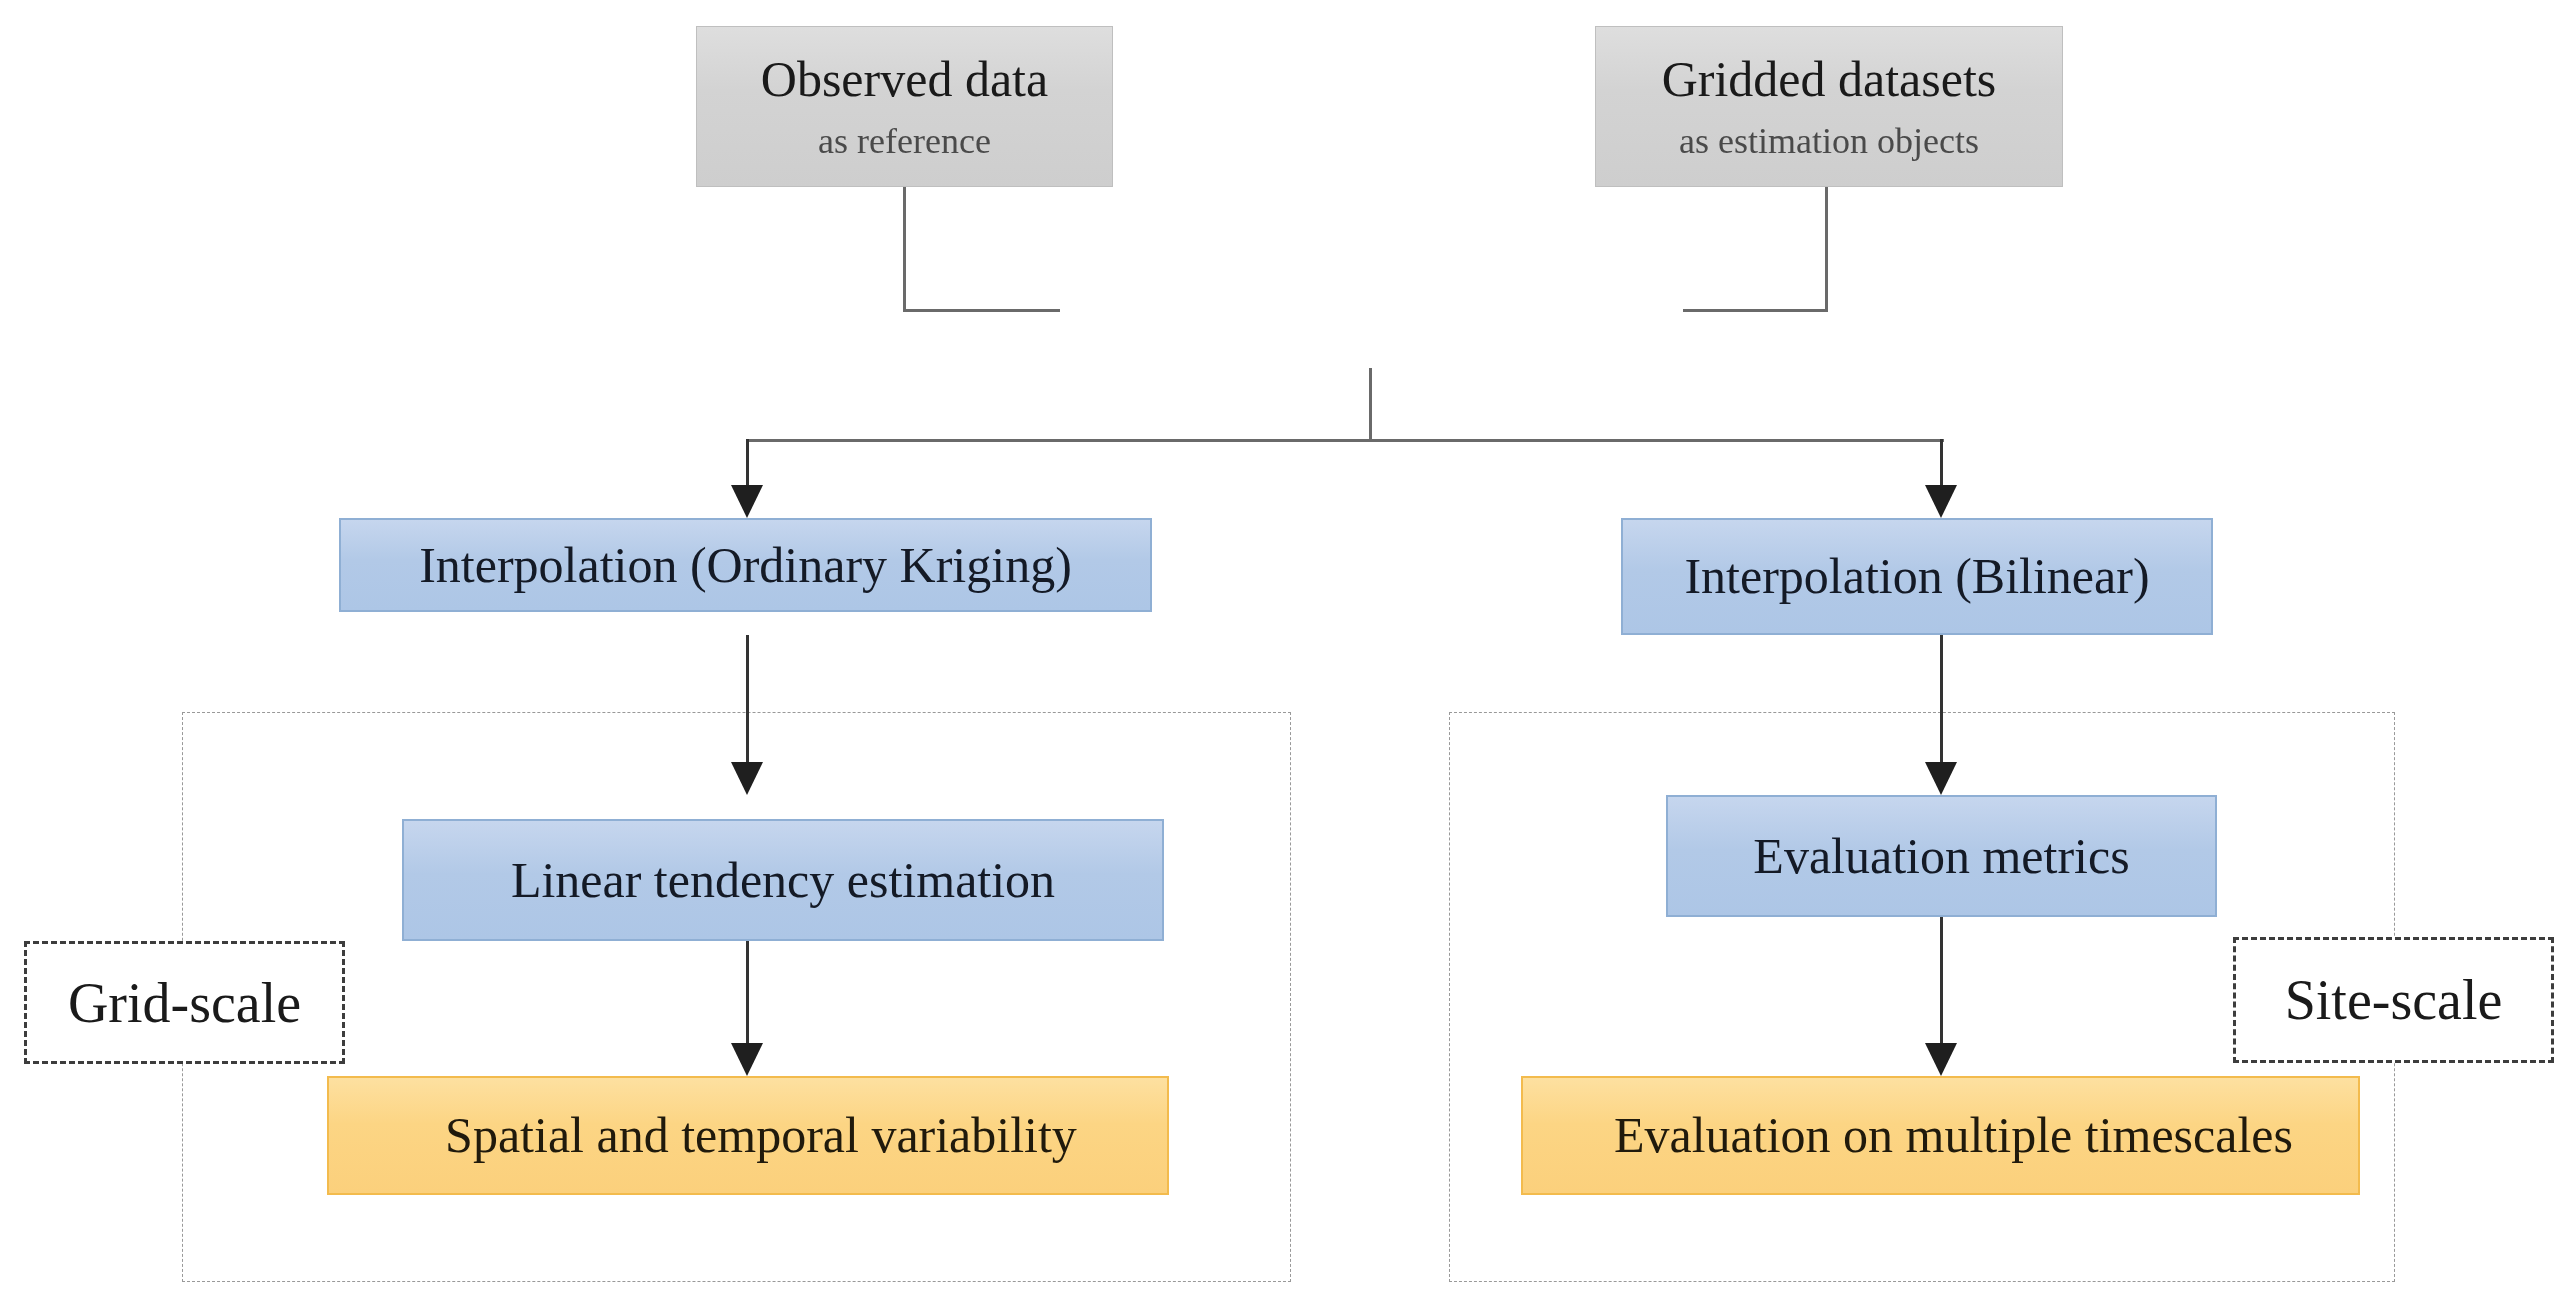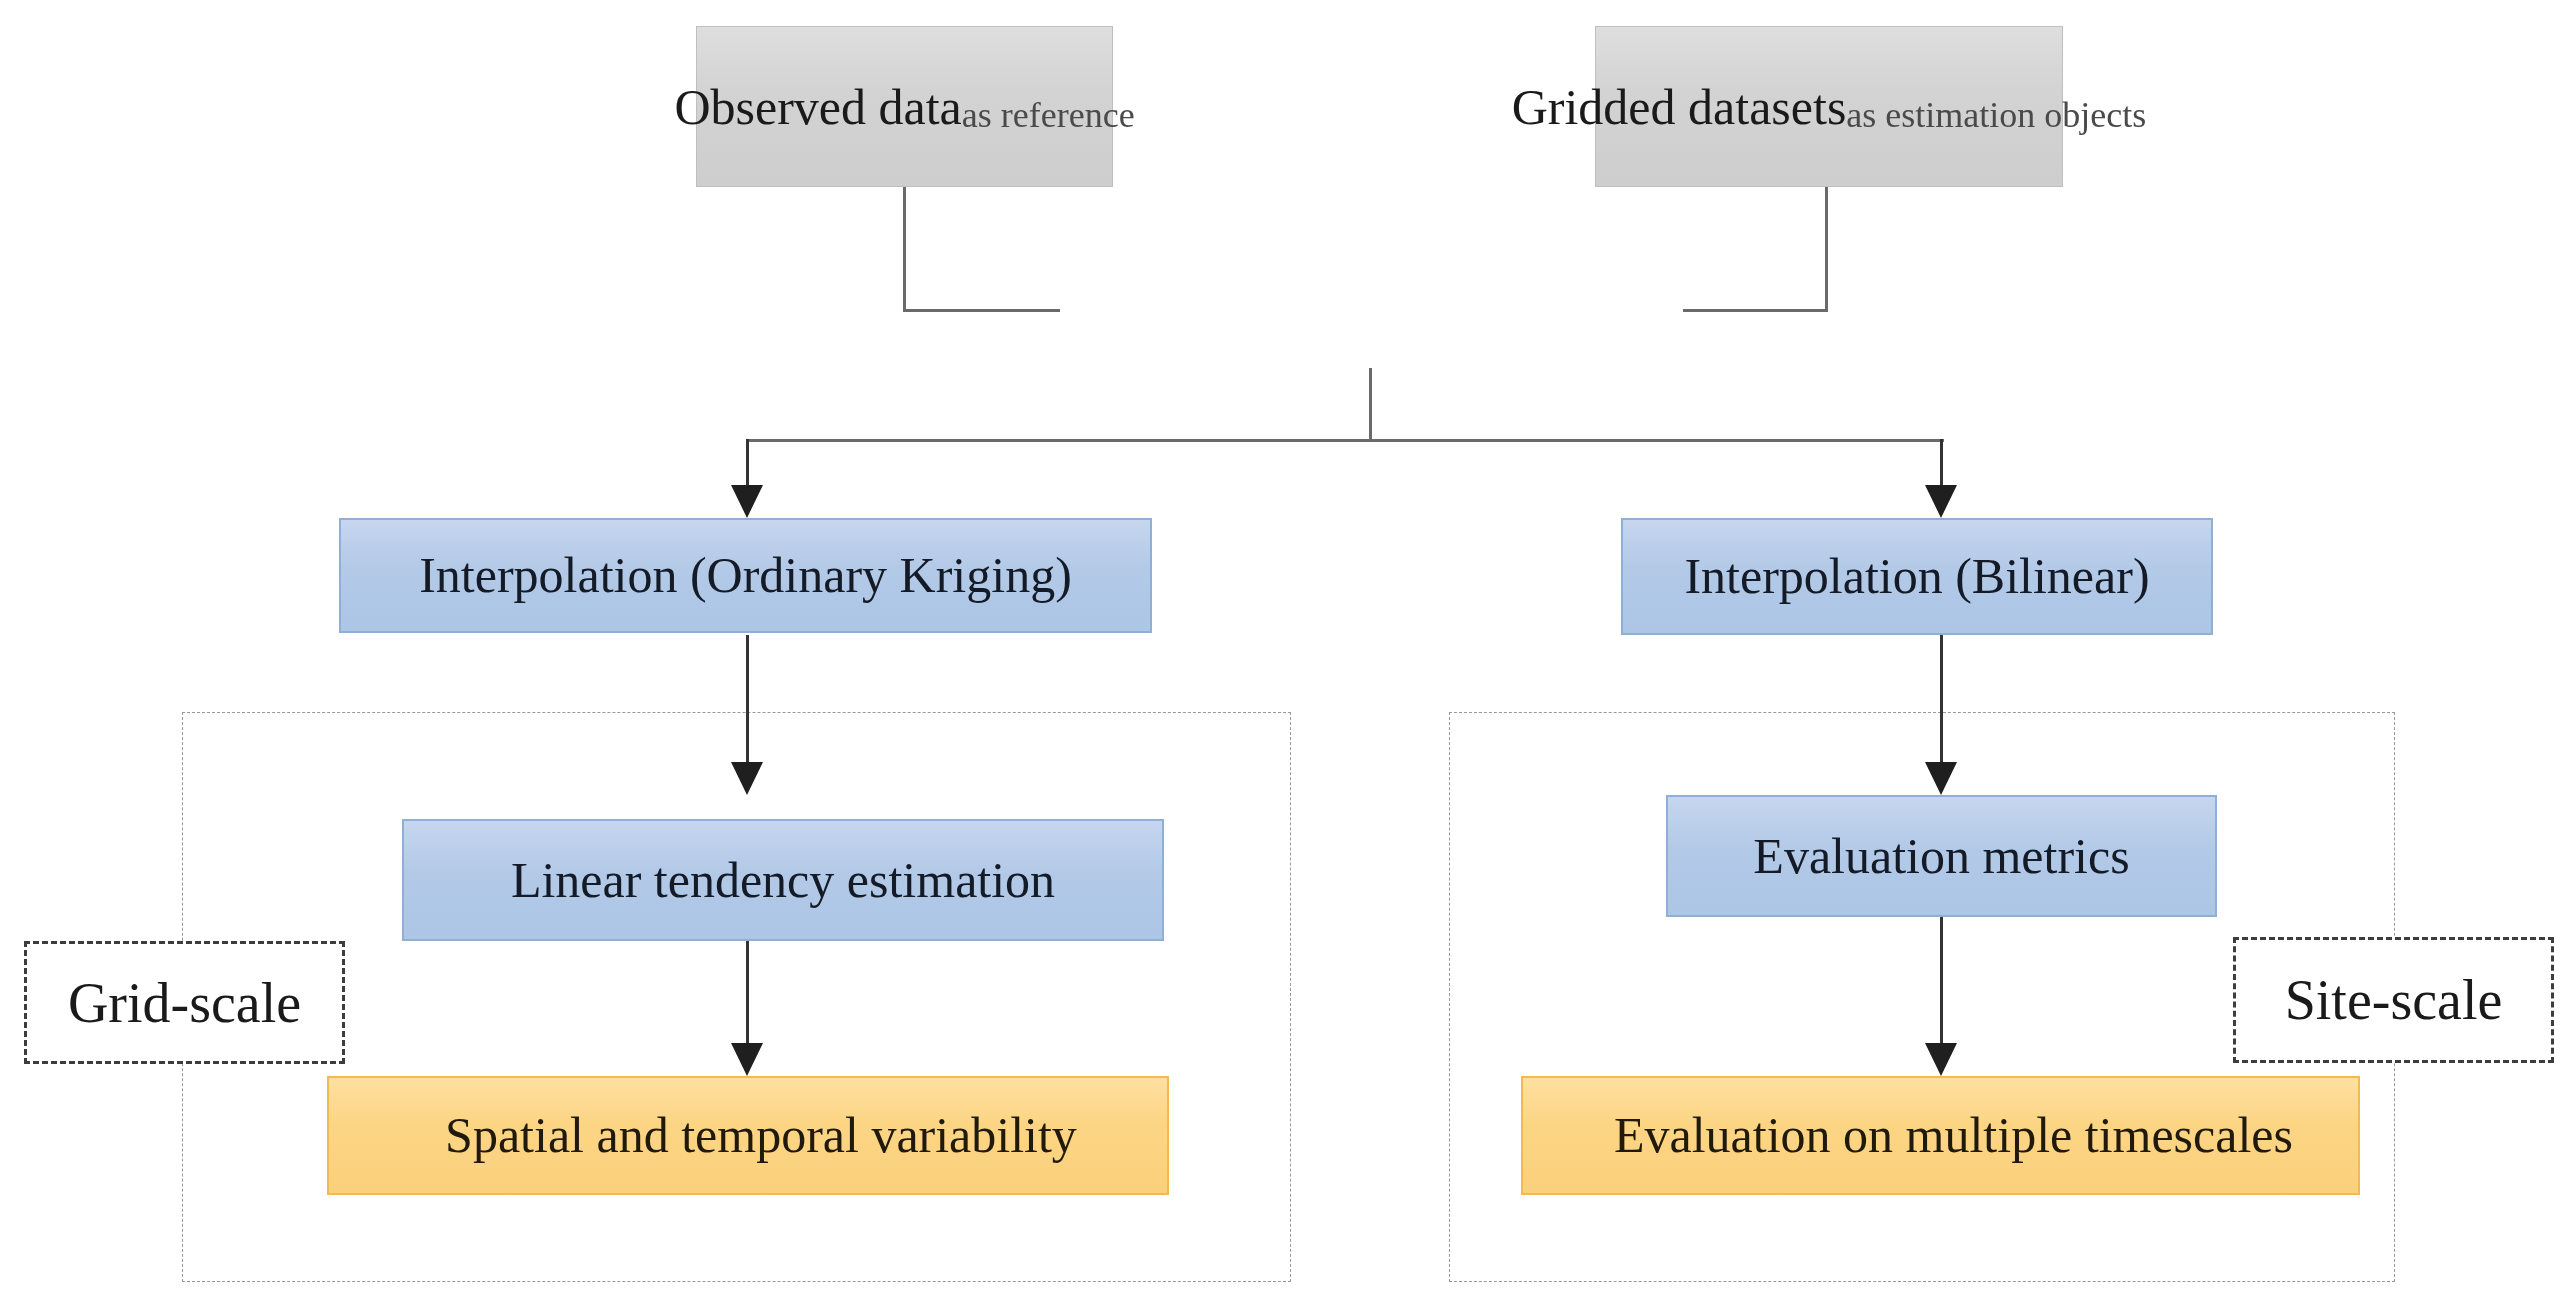--- a/index.html
+++ b/index.html
@@ -6,21 +6,21 @@
   .canvas{
     position:relative;
     width:2576px;height:1303px;
     background:#ffffff;
     font-family:"Liberation Serif","DejaVu Serif",serif;
     overflow:hidden;
   }
   
   .node{
     position:absolute;
-    display:flex;
+    display:flex;flex-direction:column;
     align-items:center;justify-content:center;
     text-align:center;
     box-sizing:border-box;
   }
   .node .title{font-size:50px;line-height:1.05;color:#1a1a1a;white-space:nowrap;}
   .node .subtitle{font-size:36px;line-height:1.05;color:#4a4a4a;margin-top:18px;white-space:nowrap;}
   .gray{
     background:linear-gradient(180deg,#dedede 0%,#d3d3d3 40%,#cecece 100%);
     border:1.9px solid #bfbfbf;
   }
@@ -93,21 +93,21 @@
   <div class="node gray" style="left:696px;top:26.4px;width:417px;height:161px;">
     <div class="title">Observed data</div>
     <div class="subtitle">as reference</div>
   </div>
   <div class="node gray" style="left:1595px;top:26.4px;width:468px;height:161px;">
     <div class="title">Gridded datasets</div>
     <div class="subtitle">as estimation objects</div>
   </div>
 
 
-  <div class="node blue" style="left:339px;top:518px;width:813px;height:115px;">
+  <div class="node blue" style="left:339px;top:518px;width:813px;height:94px;">
     <div class="title">Interpolation (Ordinary Kriging)</div>
   </div>
   <div class="node blue" style="left:1621px;top:518px;width:592px;height:117px;">
     <div class="title">Interpolation (Bilinear)</div>
   </div>
 
   <div class="node blue" style="left:402px;top:795px;width:762px;height:122px;margin-top:24px;">
     <div class="title">Linear tendency estimation</div>
   </div>
   <div class="node blue" style="left:1666px;top:795px;width:551px;height:122px;">

